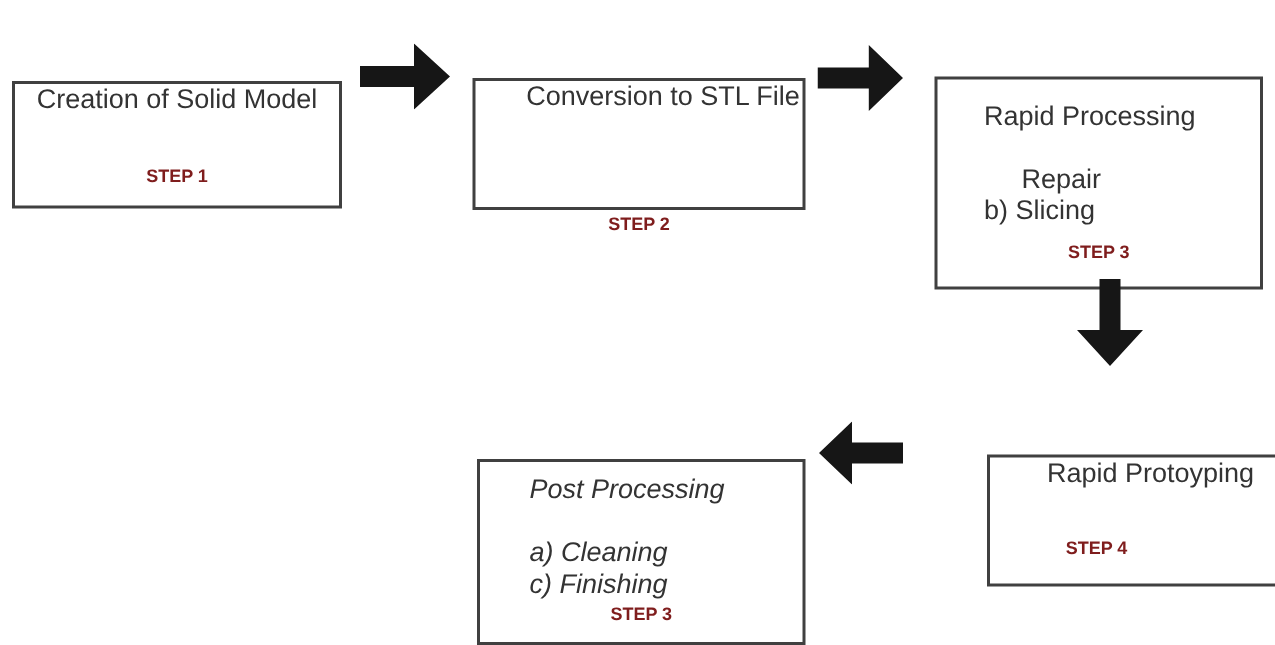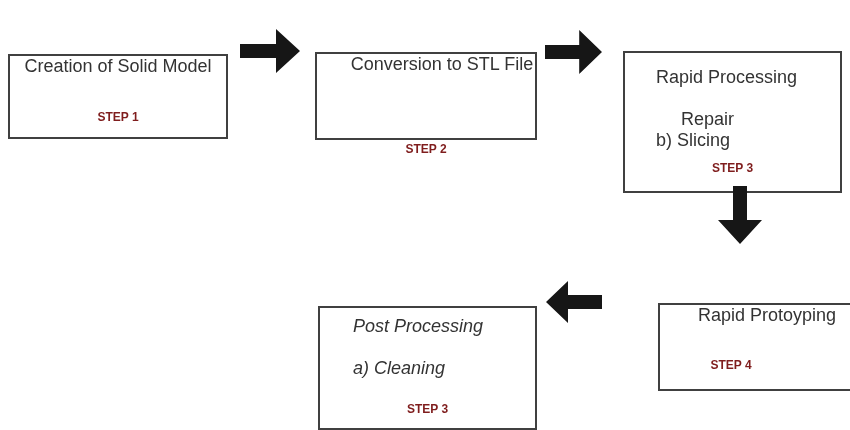--- a/index.html
+++ b/index.html
@@ -107,16 +107,17 @@
   <div class="step-label label4">STEP 4</div>
 
   <svg class="arrow arrow4" viewBox="0 0 56 42" preserveAspectRatio="none">
     <path d="M56 14 H22 V0 L0 21 L22 42 V28 H56 Z"></path>
   </svg>
 
   <div class="box box--list box5">
     <div class="line">Post Processing</div>
     <div class="spacer"></div>
     <div class="line">a) Cleaning</div>
+    <div class="line">c) Finishing</div>
   </div>
   <div class="step-label label5">STEP 3</div>
 
 </div>
 
 </body></html>

